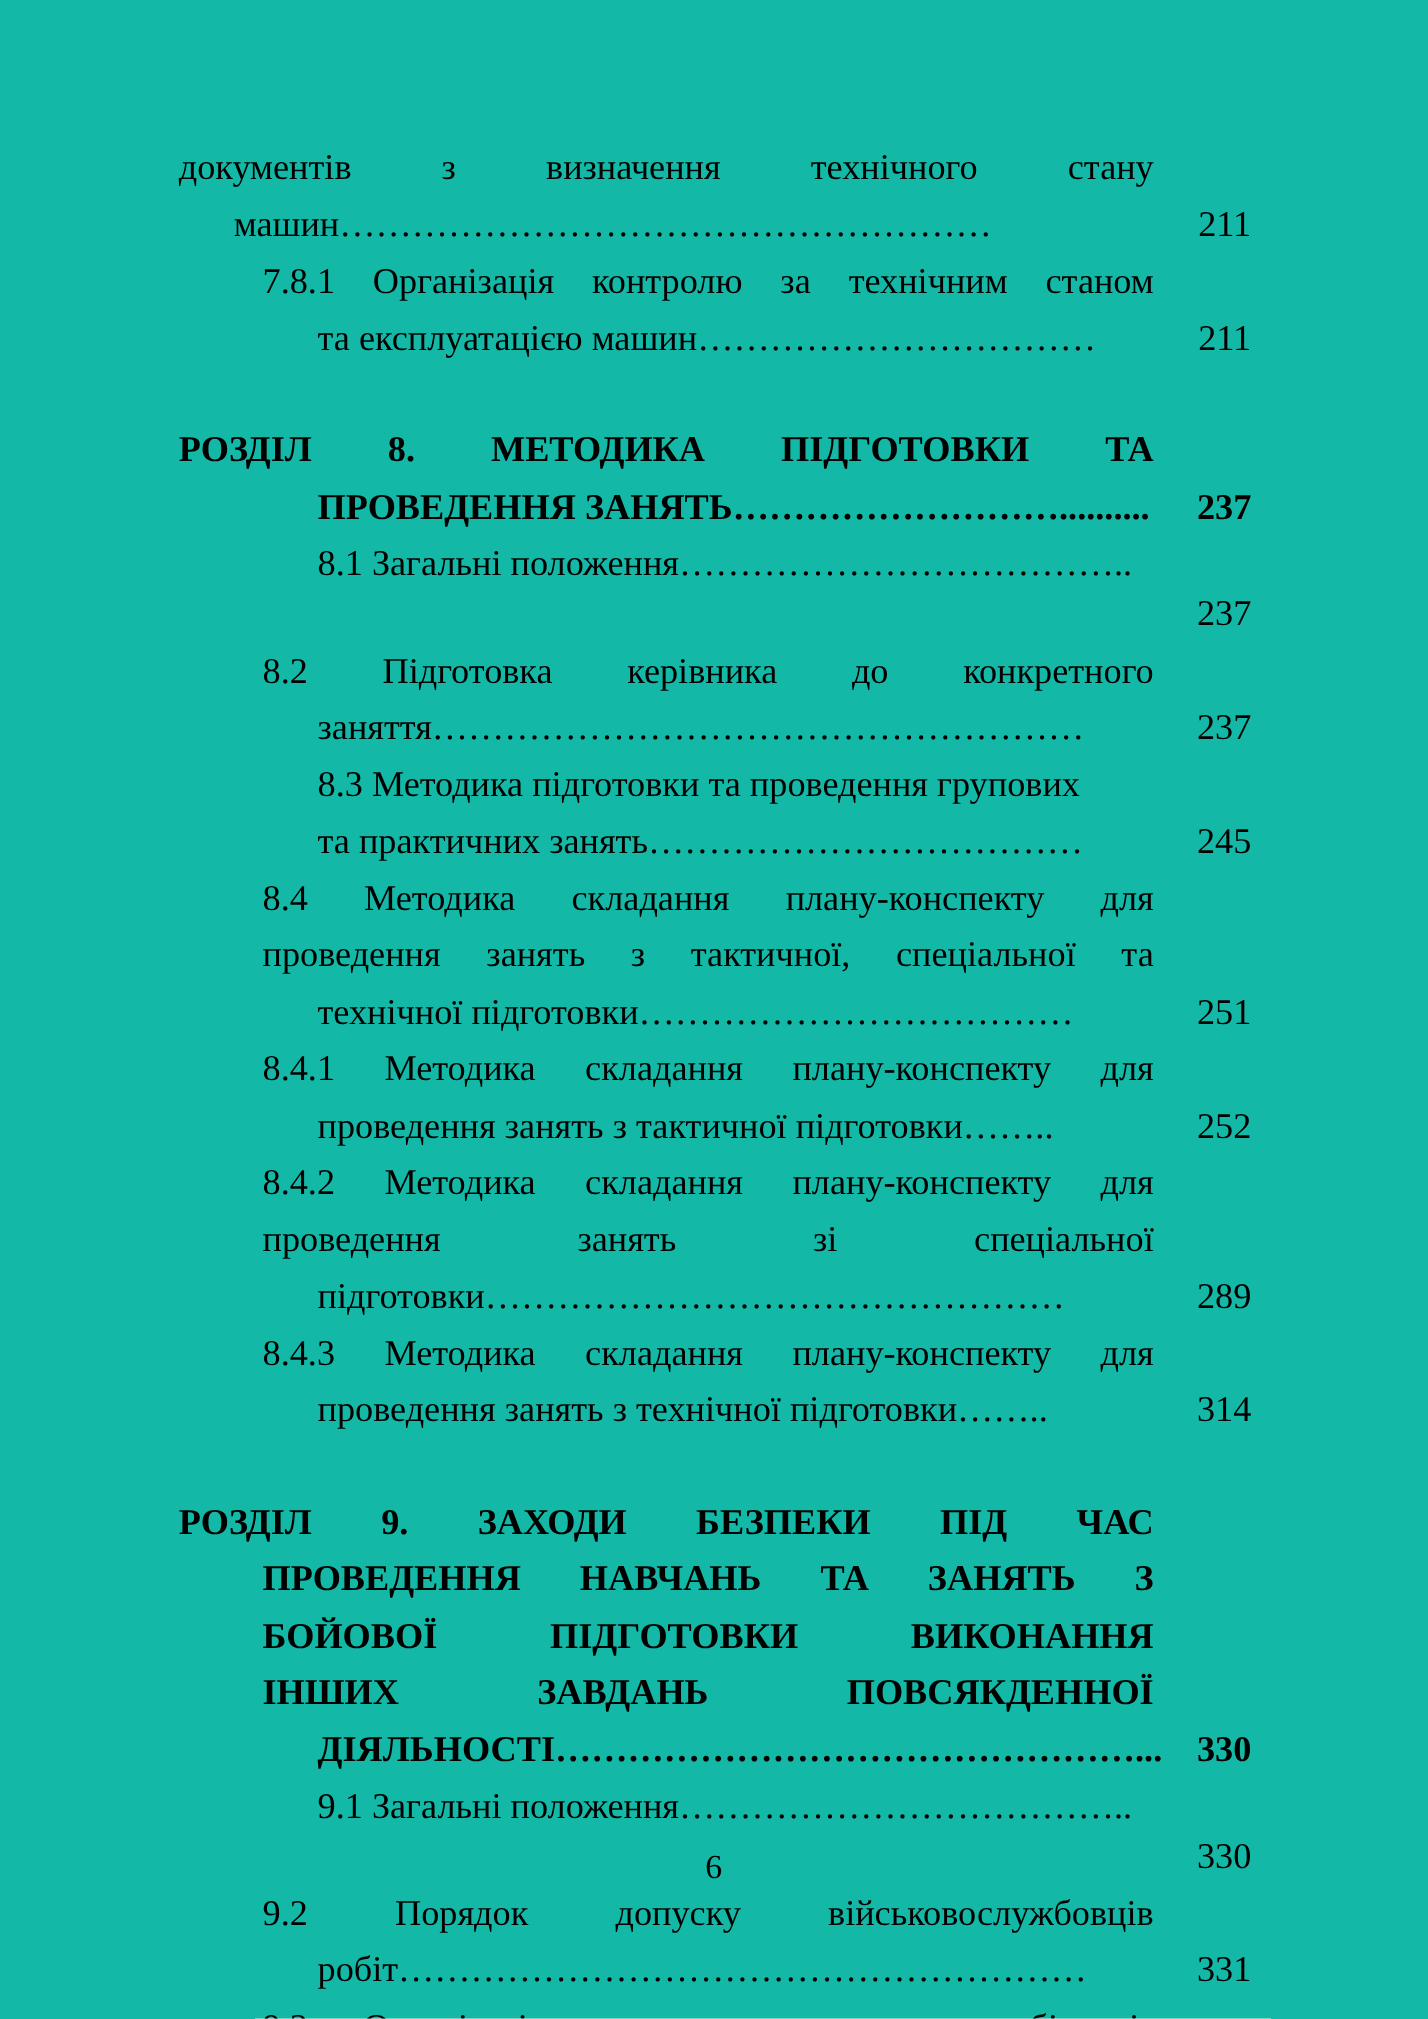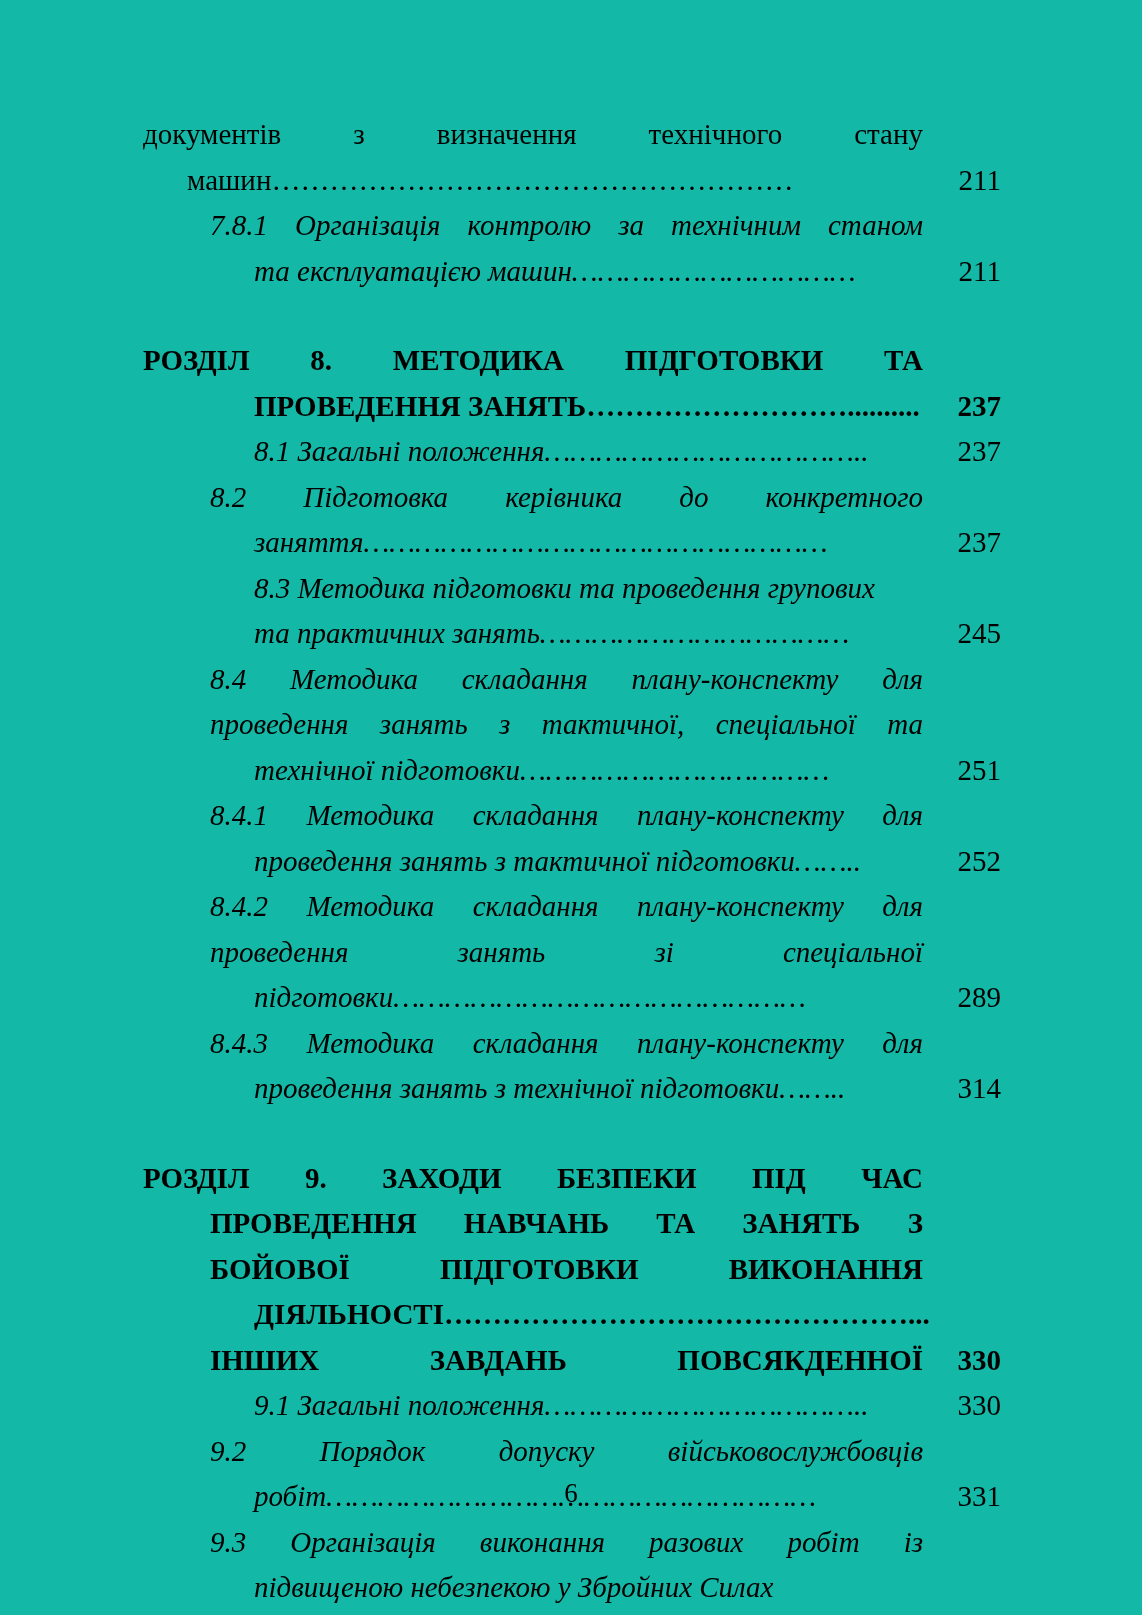--- a/index.html
+++ b/index.html
@@ -42,41 +42,42 @@
     flex: 1 1 auto;
     text-align: right;
     font-size: 29px;
     line-height: 45.5px;
     white-space: nowrap;
     padding-right: 2px;
   }
   
   .entry .pageno.align-last {
     align-self: flex-end;
+    margin-top: 40px;
   }
 
   
   .line {
     font-size: 29px;
     line-height: 45.5px;
     white-space: nowrap;
     letter-spacing: 0;
   }
   
   .line.just {
     display: flex;
     justify-content: space-between;
   }
   .line.just > span { display: inline-block; }
 
   
   .line.flow { display: block; margin-left: 44px; }
 
   
-  .sub .body { padding-left: 67px; width: 780px; flex: 0 0 780px; font-style: italic; }
+  .sub .body { padding-left: 67px; width: 780px; flex: 0 0 780px; }
 
   
   .chapter .line { font-weight: bold; gap: 40px; }
   .chapter .body { padding-left: 0; width: 780px; flex: 0 0 780px; }
   .chapter .line.indent { padding-left: 67px; }
   .chapter .pageno { font-weight: bold; }
 
   .gap-lg { height: 44px; }
 
   .folio {
@@ -243,26 +244,26 @@
             <span>НАВЧАНЬ</span>
             <span>ТА</span>
             <span>ЗАНЯТЬ</span>
             <span>З</span>
           </div>
           <div class="line just indent">
             <span>БОЙОВОЇ</span>
             <span>ПІДГОТОВКИ</span>
             <span>ВИКОНАННЯ</span>
           </div>
-          <div class="line flow indent">ДІЯЛЬНОСТІ…………………………………………...</div>
           <div class="line just indent">
             <span>ІНШИХ</span>
             <span>ЗАВДАНЬ</span>
             <span>ПОВСЯКДЕННОЇ</span>
           </div>
+          <div class="line flow indent">ДІЯЛЬНОСТІ…………………………………………...</div>
         </div>
         <div class="pageno align-last">330</div>
       </div>
       <div class="entry sub">
         <div class="body">
           <div class="line flow">9.1 Загальні положення………………………………..</div>
         </div>
         <div class="pageno align-last">330</div>
       </div>
       <div class="entry sub">

